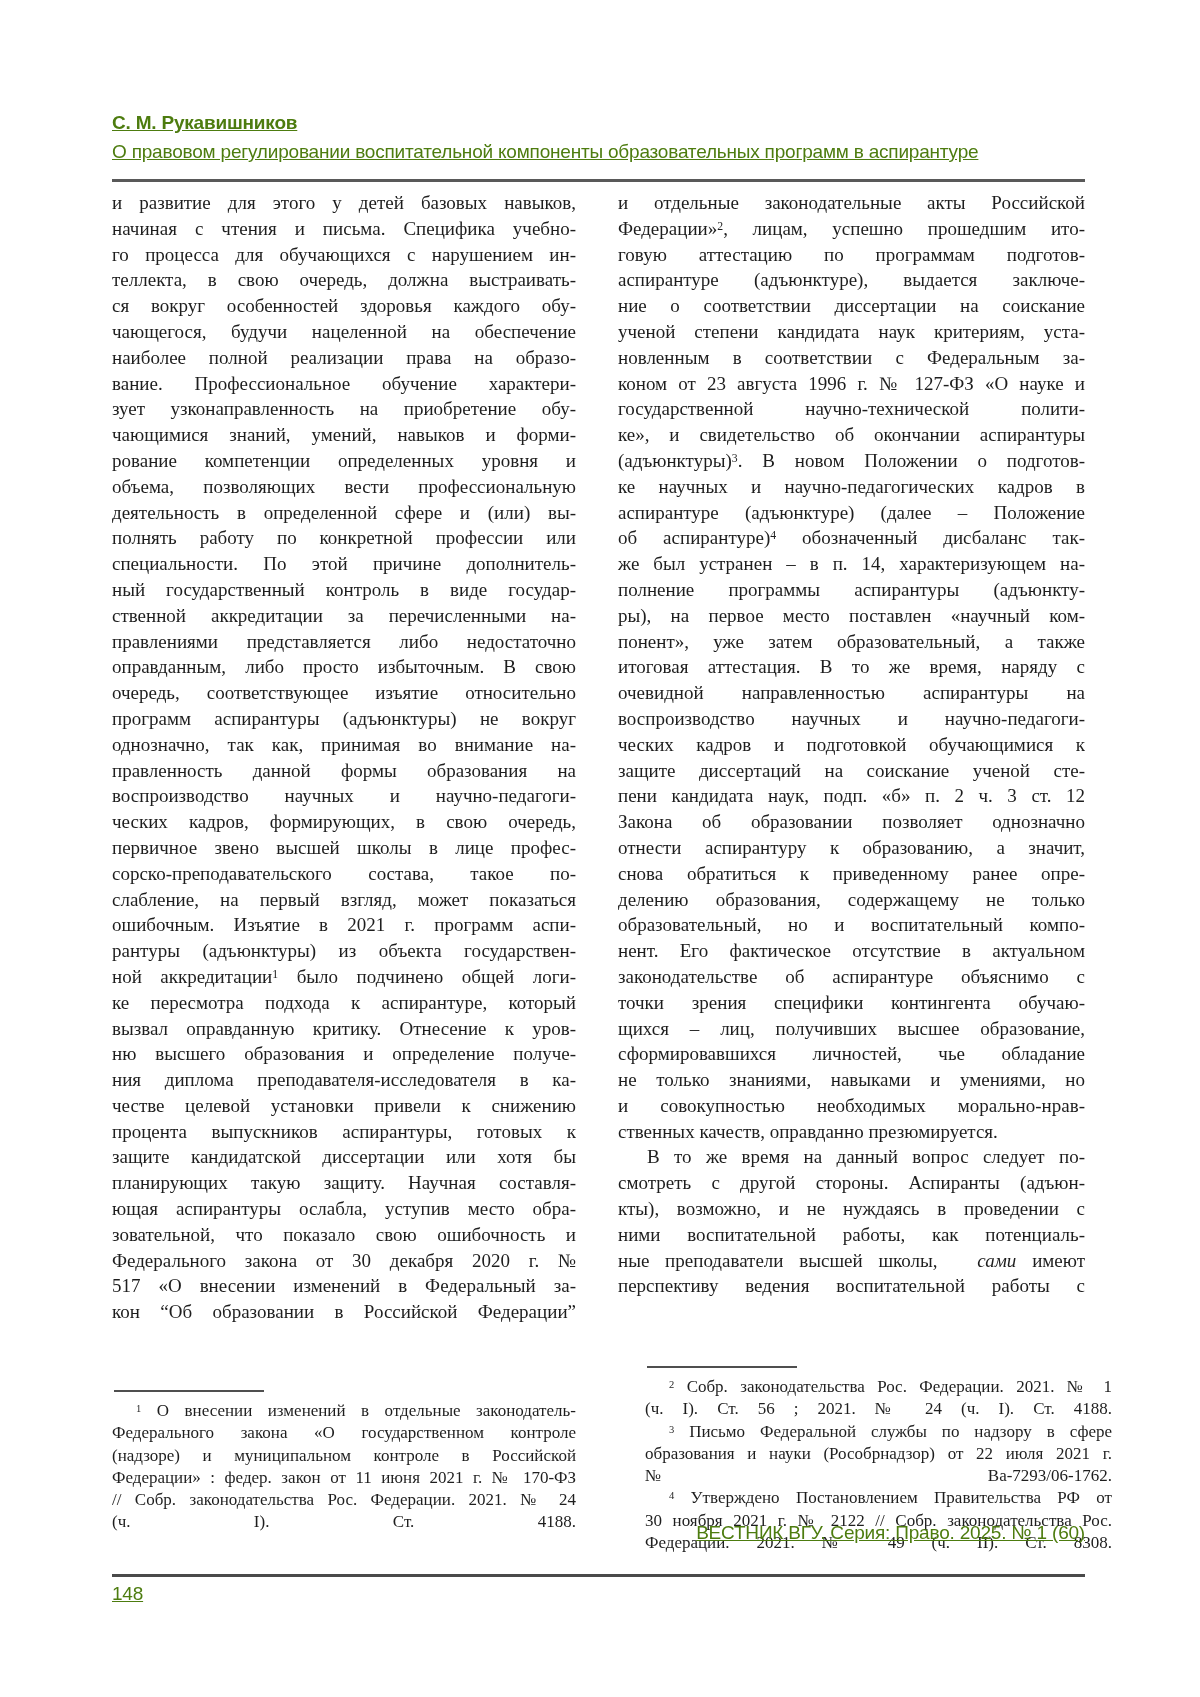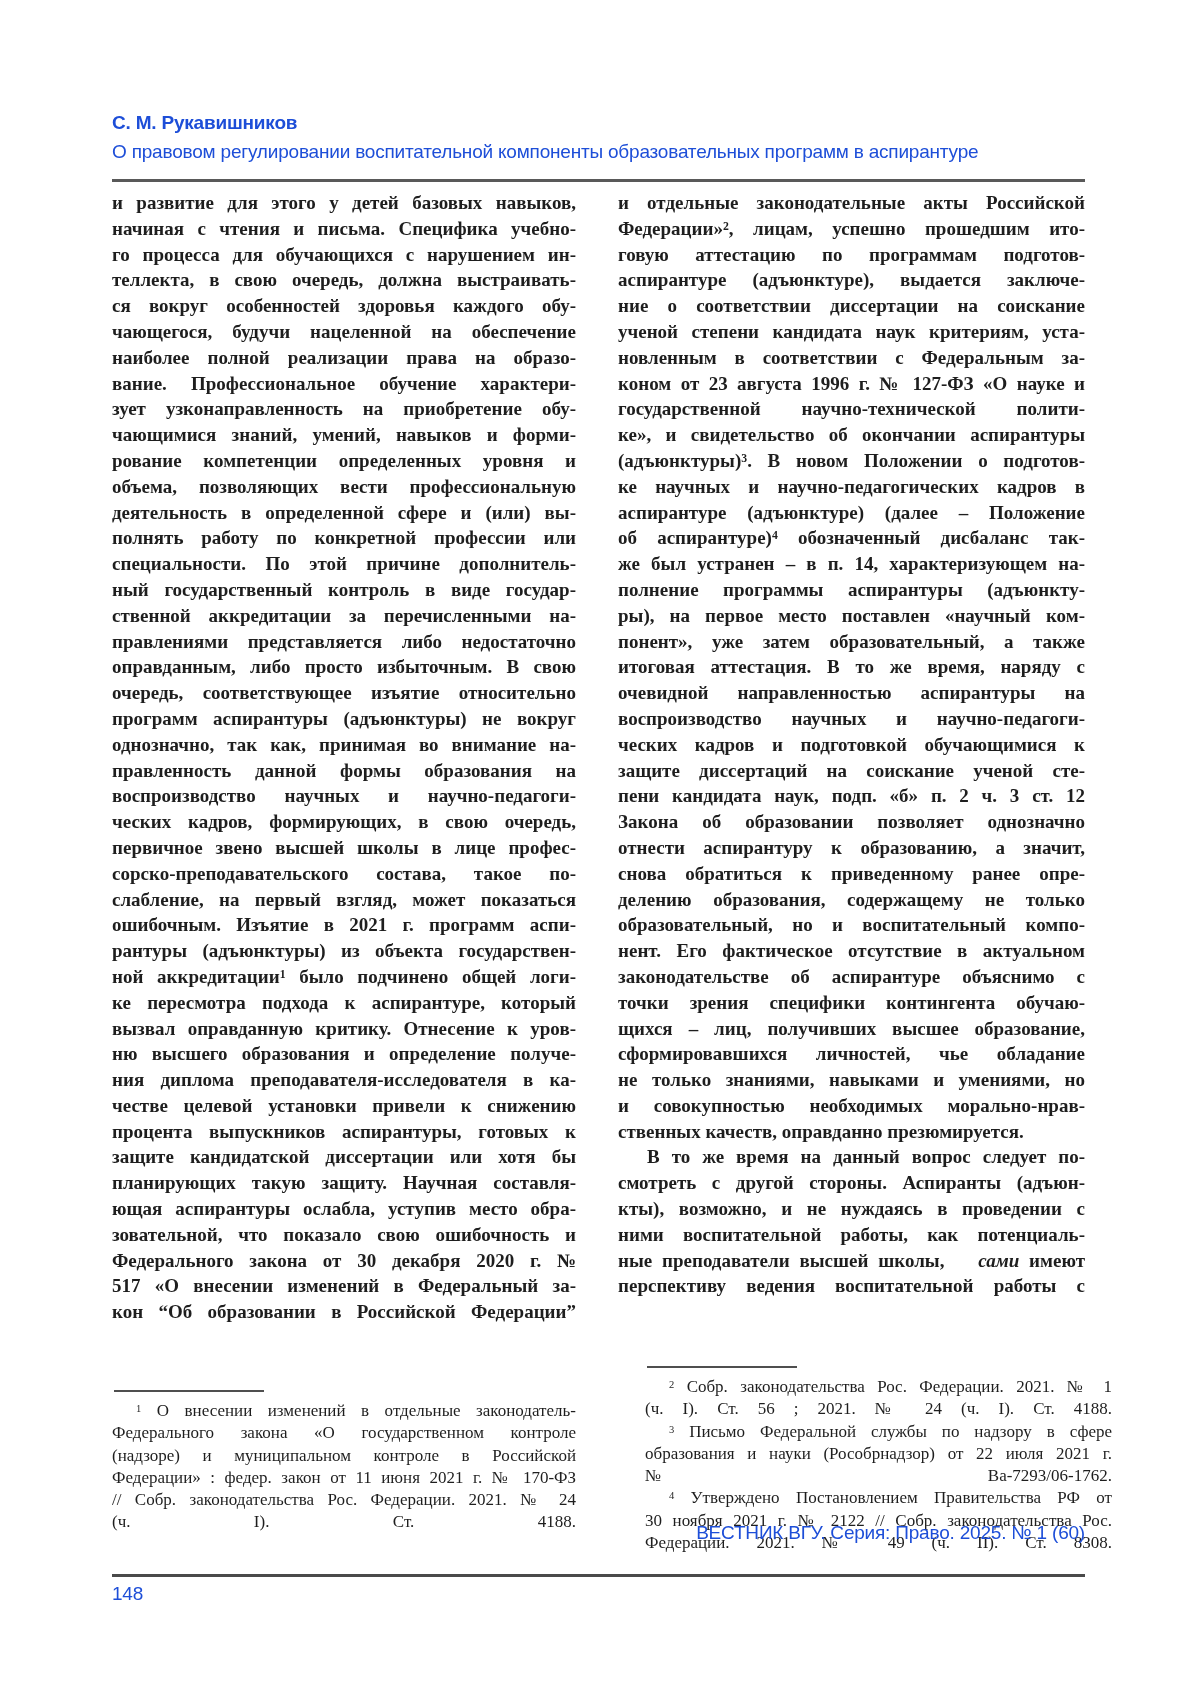--- a/index.html
+++ b/index.html
@@ -6,36 +6,37 @@
   body {
     width: 1200px; height: 1697px;
     background: #ffffff;
     position: relative;
     font-family: "Liberation Serif", "DejaVu Serif", serif;
     color: #1e1e1e;
   }
   .sansline {
     font-family: "Liberation Sans", "DejaVu Sans", sans-serif;
     letter-spacing: -0.2px;
-    color: #1d4ed8;
+    color: #4d7c0f;
     white-space: nowrap;
+    text-decoration: underline;
   }
   .author {
     position: absolute; left: 112px; top: 112px;
     font-size: 19px; font-weight: bold;
   }
   .running-title {
     position: absolute; left: 112px; top: 141px;
     font-size: 19px;
   }
   .header-rule {
     position: absolute; left: 112px; top: 179px;
     width: 973px; height: 3px; background: #595959;
   }
-  .col { position: absolute; font-weight: bold; }
+  .col { position: absolute; }
   .col-left  { left: 112px; top: 190px; width: 464px; }
   .col-right { left: 618px; top: 190px; width: 467px; }
   .bodytext .line {
     font-size: 19px;
     line-height: 25.8px;
     text-align: justify;
     text-align-last: justify;
   }
   .line.end    { text-align-last: left; }
   .line.indent { text-indent: 29px; }

